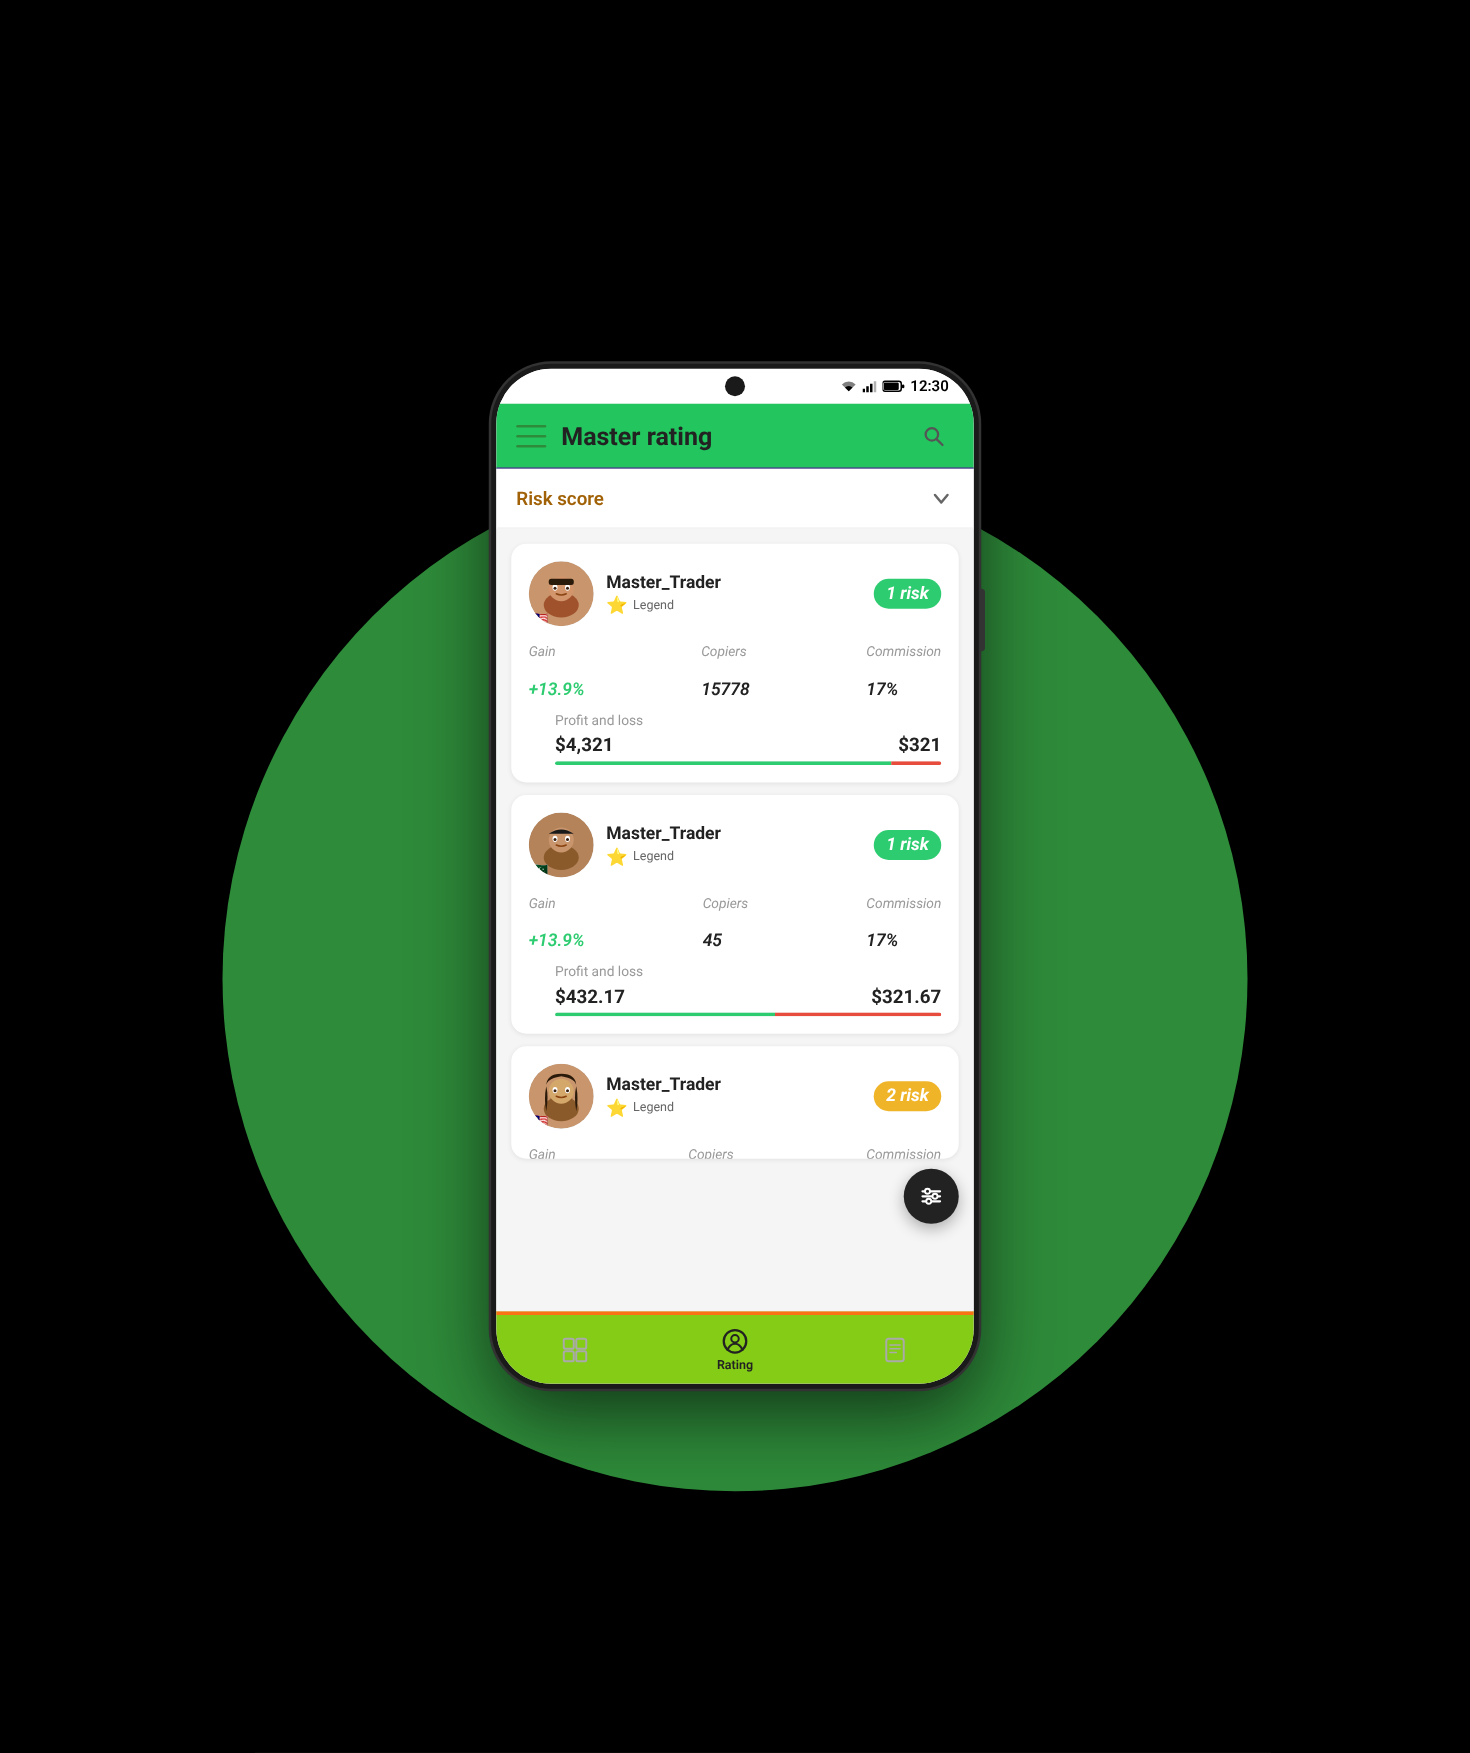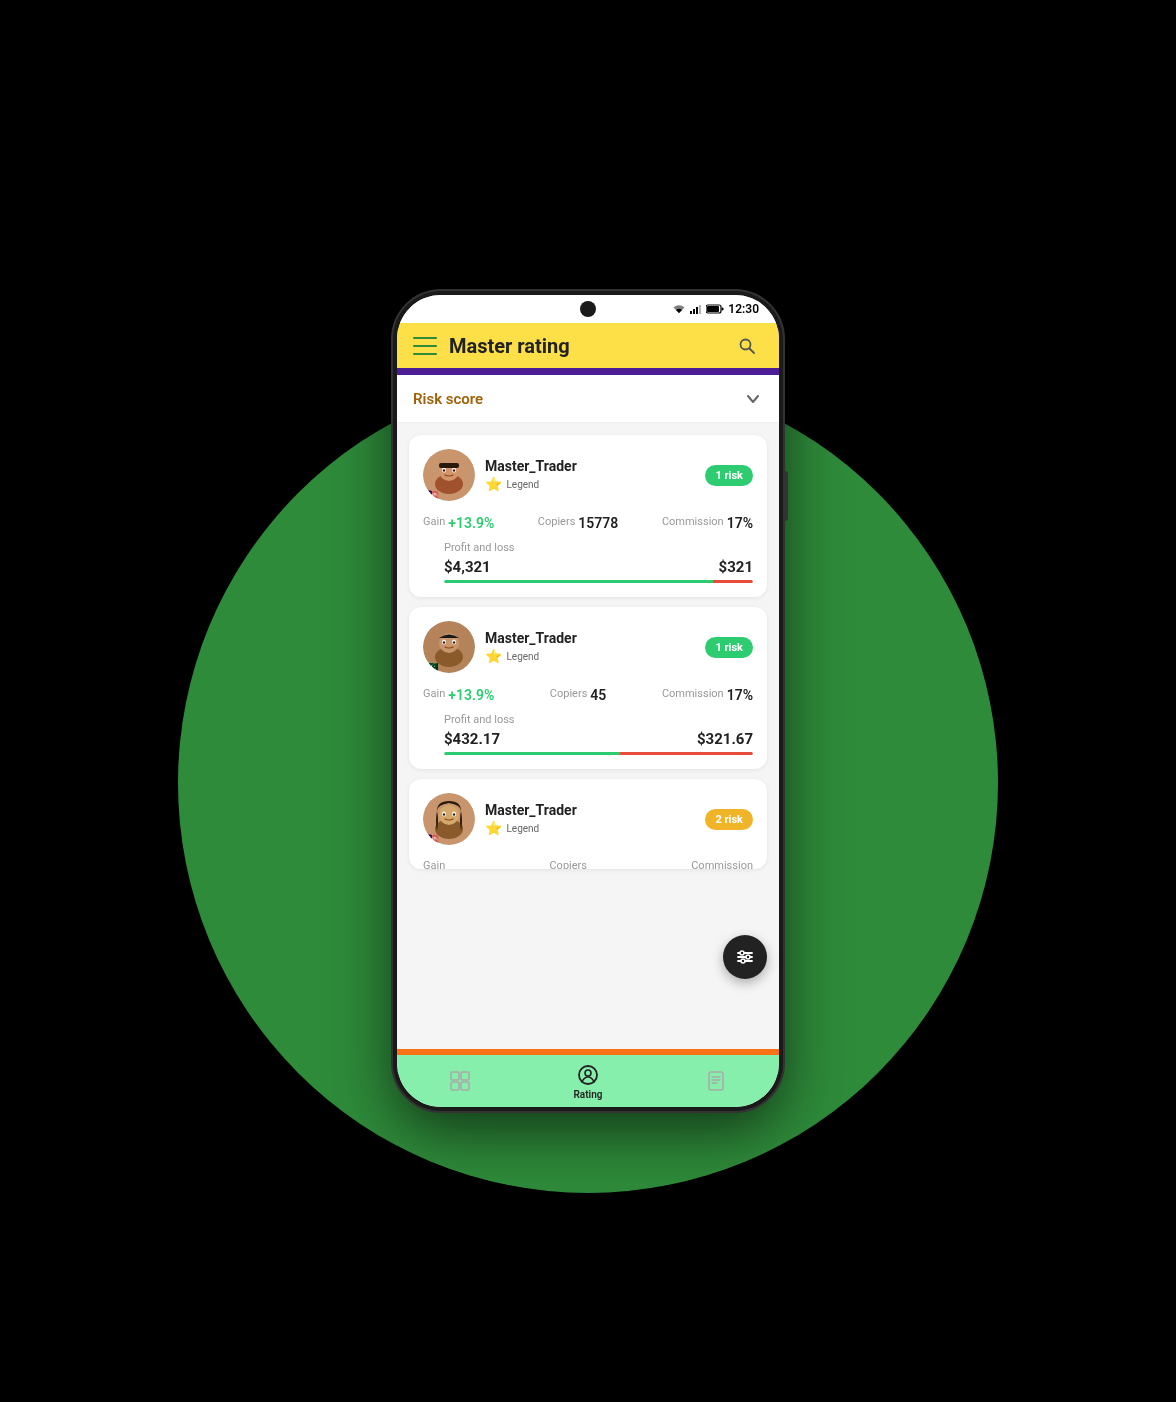--- a/index.html
+++ b/index.html
@@ -97,26 +97,26 @@
       left: 50%;
       transform: translateX(-50%);
       width: 16px;
       height: 16px;
       background: #1a1a1a;
       border-radius: 50%;
     }
 
     
     .app-header {
-      background: #fde047;
+      background: #22c55e;
       height: 52px;
       display: flex;
       align-items: center;
       padding: 0 16px;
-      border-bottom: 7px solid #4c1d95;
+      border-bottom: 1px solid #4c1d95;
       flex-shrink: 0;
     }
 
     .menu-icon {
       width: 24px;
       height: 18px;
       display: flex;
       flex-direction: column;
       justify-content: space-between;
       cursor: pointer;
@@ -246,36 +246,38 @@
     }
 
     .badge-label {
       font-size: 10px;
       color: #666;
     }
 
     .risk-badge {
       background: #2ecc71;
       color: #fff;
-      font-size: 11px;
+      font-size: 14px;
       font-weight: 700;
       padding: 4px 10px;
       border-radius: 20px;
+      font-style: italic;
     }
 
     .stats-row {
       display: flex;
       justify-content: space-between;
       margin-bottom: 10px;
     }
 
     .stat-item {
       display: flex;
-      flex-direction: row;
-      gap: 3px;
+      flex-direction: column;
+      gap: 16px;
+      font-style: italic;
     }
 
     .stat-label {
       font-size: 11px;
       color: #999;
     }
 
     .stat-value {
       font-size: 14px;
       font-weight: 600;
@@ -326,26 +328,26 @@
     }
 
     .progress-red {
       background: #e74c3c;
       border-radius: 0 2px 2px 0;
       flex: 1;
     }
 
     
     .bottom-nav {
-      background: #86efac;
+      background: #84cc16;
       height: 58px;
       display: flex;
       align-items: center;
       justify-content: space-around;
-      border-top: 6px solid #f97316;
+      border-top: 3px solid #f97316;
       flex-shrink: 0;
     }
 
     .nav-item {
       display: flex;
       flex-direction: column;
       align-items: center;
       gap: 2px;
       cursor: pointer;
     }

